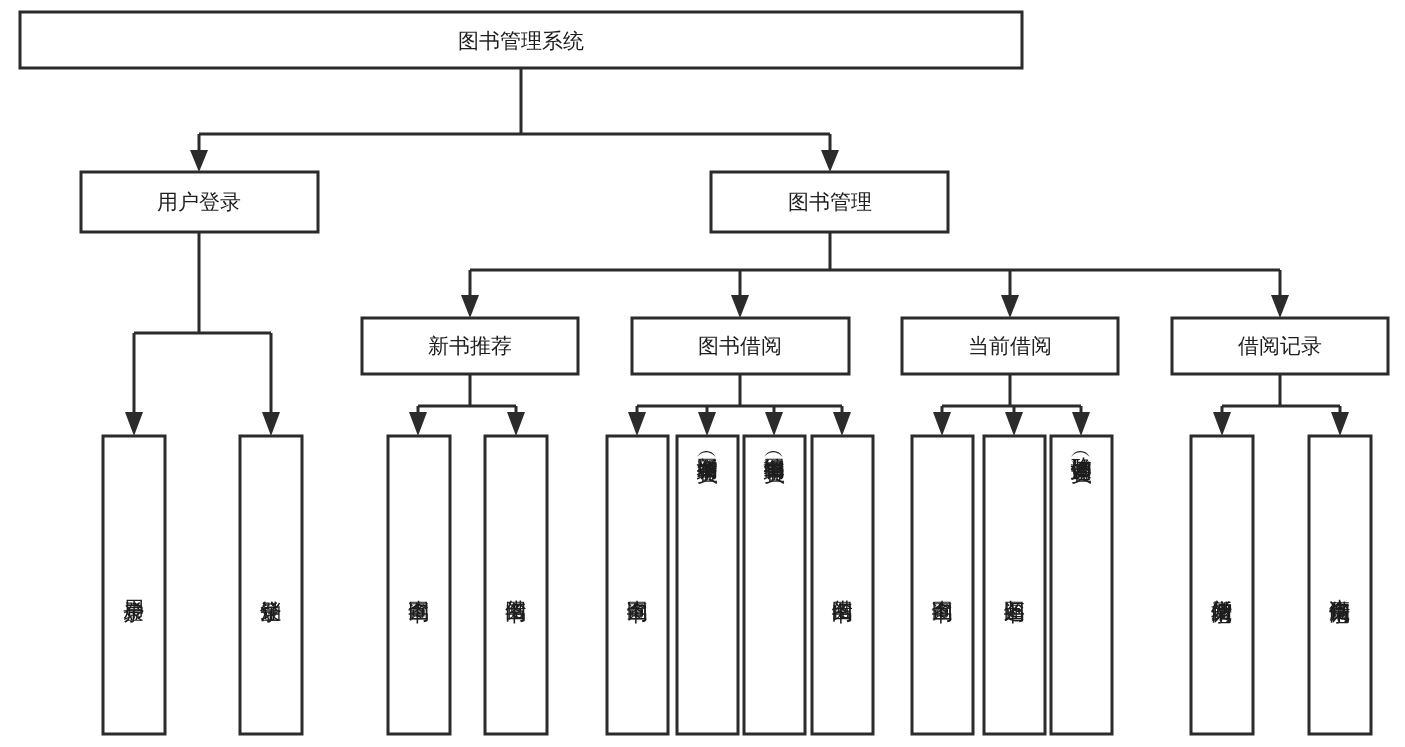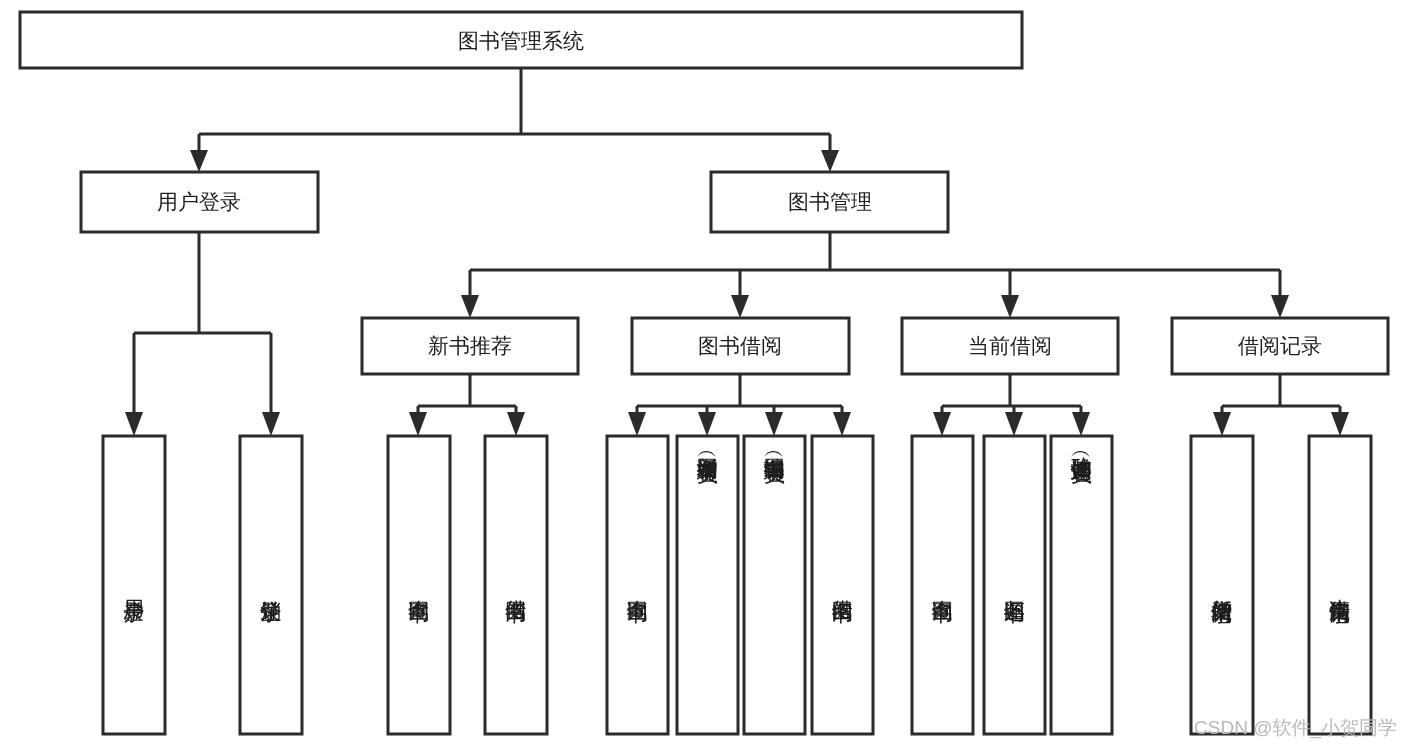--- a/index.html
+++ b/index.html
@@ -227,14 +227,13 @@
     <span class="v-label">确认归还（管理员）</span>
   </div>
 
   <div class="v-label-holder" style="left:1191px; top:436px; width:62px; height:298px;">
     <span class="v-label">新增借阅记录</span>
   </div>
   <div class="v-label-holder" style="left:1309px; top:436px; width:62px; height:298px;">
     <span class="v-label">查询借阅记录</span>
   </div>
 
-  <div class="watermark">CSDN @软件_小贺同学</div>
 </div>
 
 </body></html>

